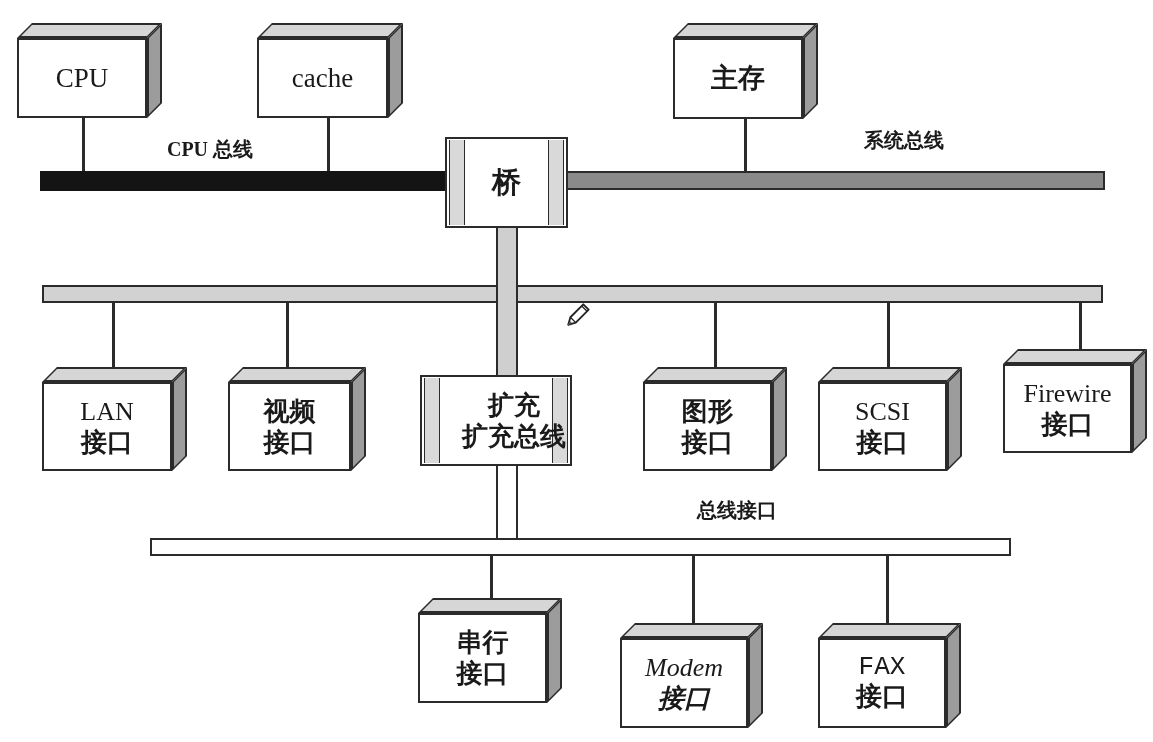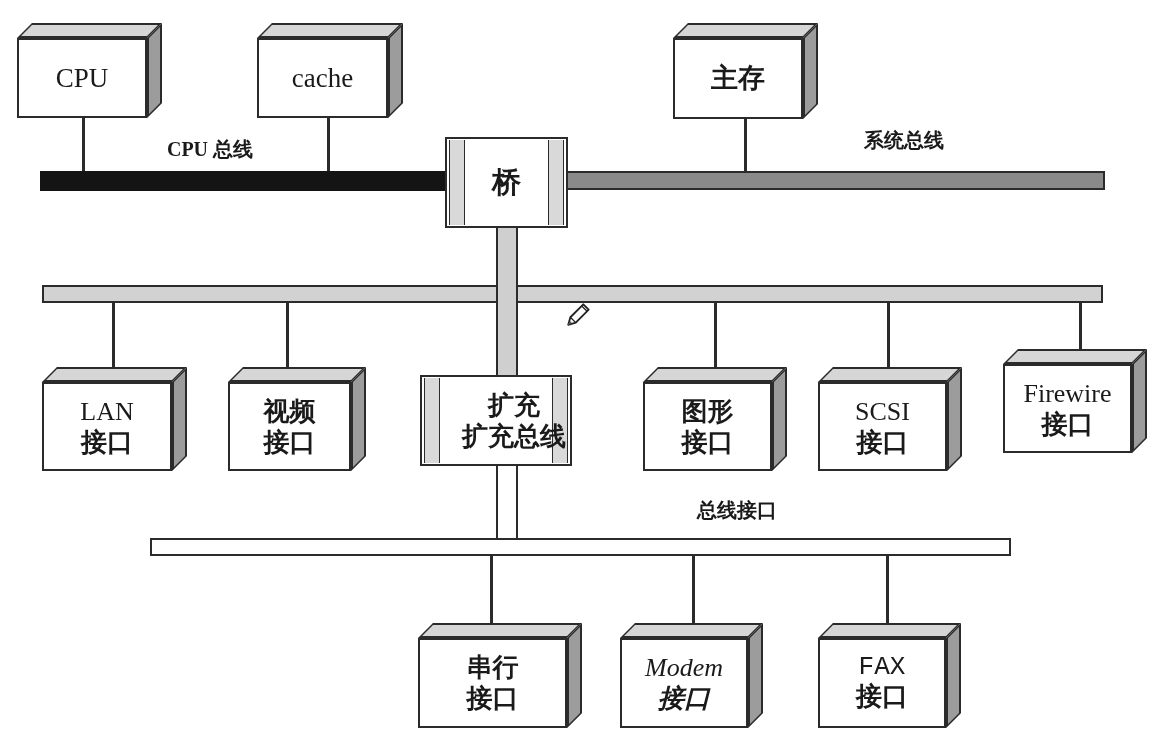--- a/index.html
+++ b/index.html
@@ -158,21 +158,21 @@
 
   <div class="box3d" style="left:1003px;top:364px;width:129px;height:89px;">
     <div class="face-top"></div>
     <div class="face-right"></div>
     <div class="front">
       <span class="ln en">Firewire</span>
       <span class="ln cn">接口</span>
     </div>
   </div>
 
-  <div class="box3d" style="left:418px;top:638px;width:129px;height:90px;padding-left:20px;">
+  <div class="box3d" style="left:418px;top:613px;width:129px;height:90px;">
     <div class="face-top"></div>
     <div class="face-right"></div>
     <div class="front">
       <span class="ln cn">串行</span>
       <span class="ln cn">接口</span>
     </div>
   </div>
 
   <div class="box3d" style="left:620px;top:638px;width:128px;height:90px;font-style:italic;">
     <div class="face-top"></div>

